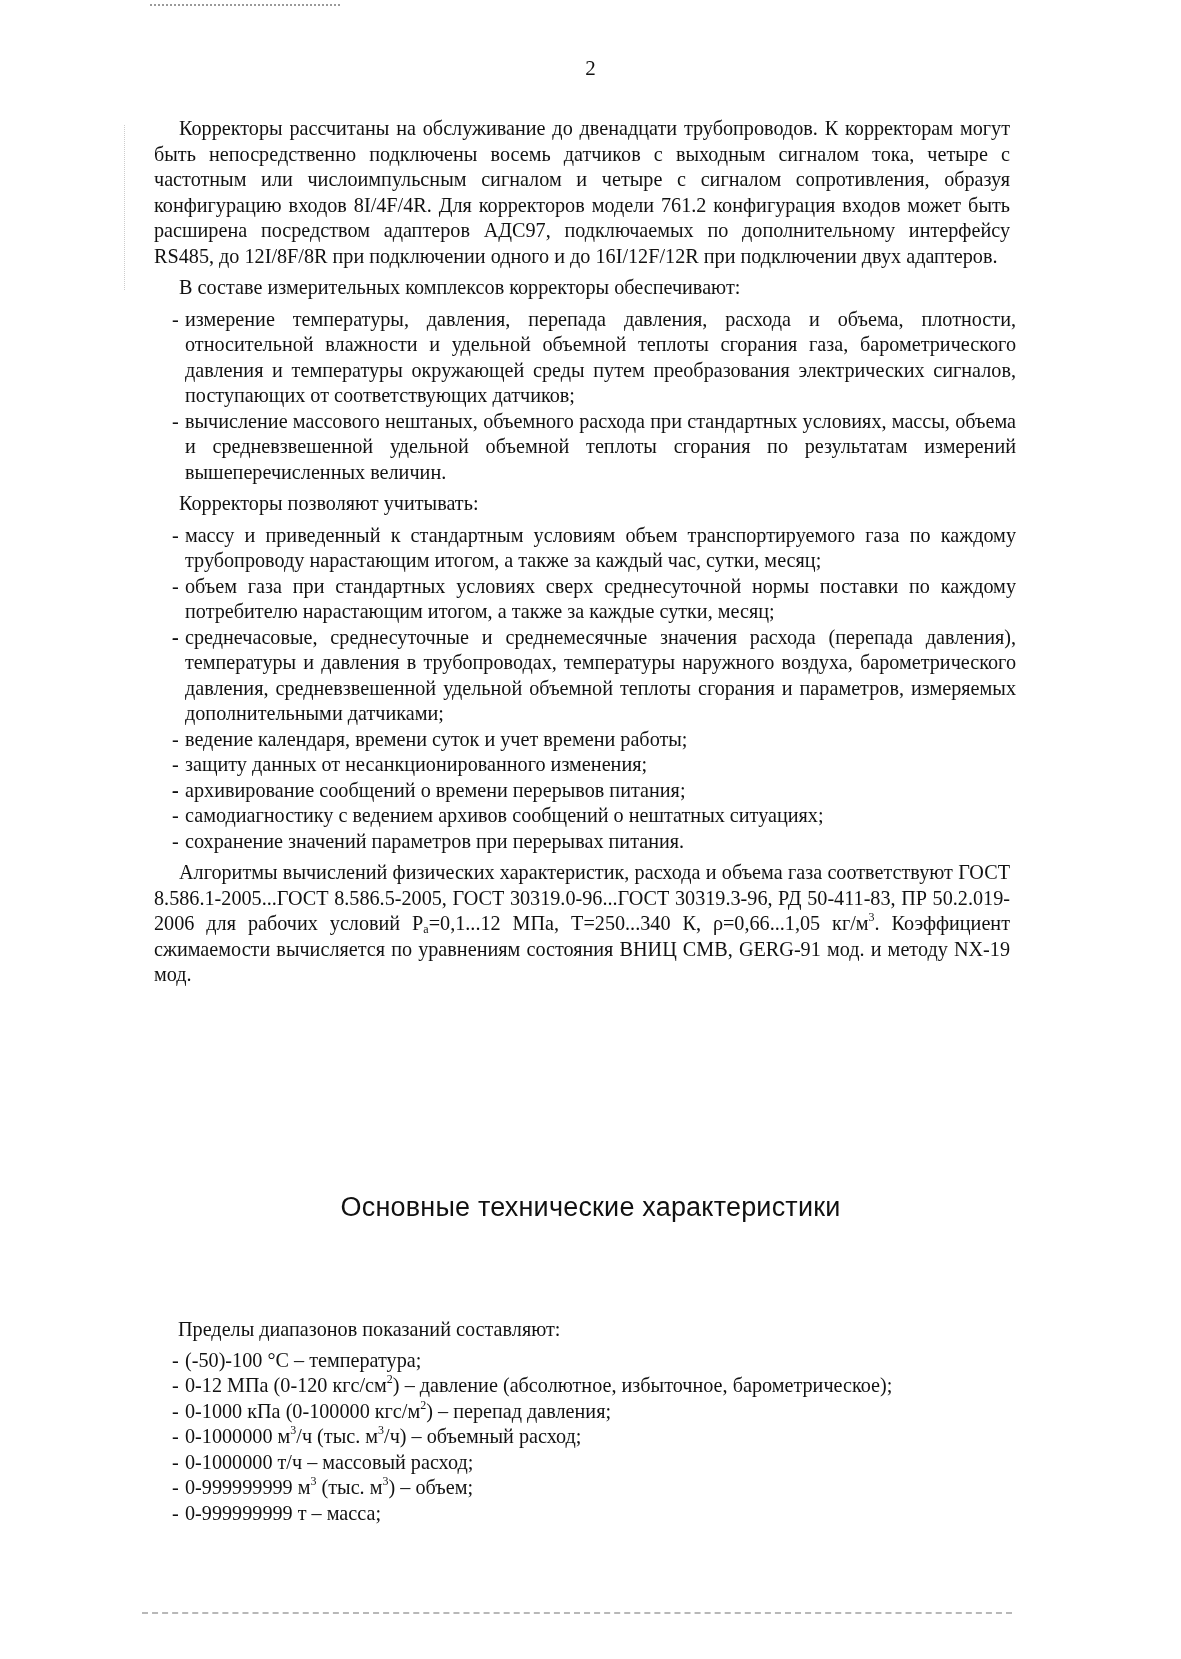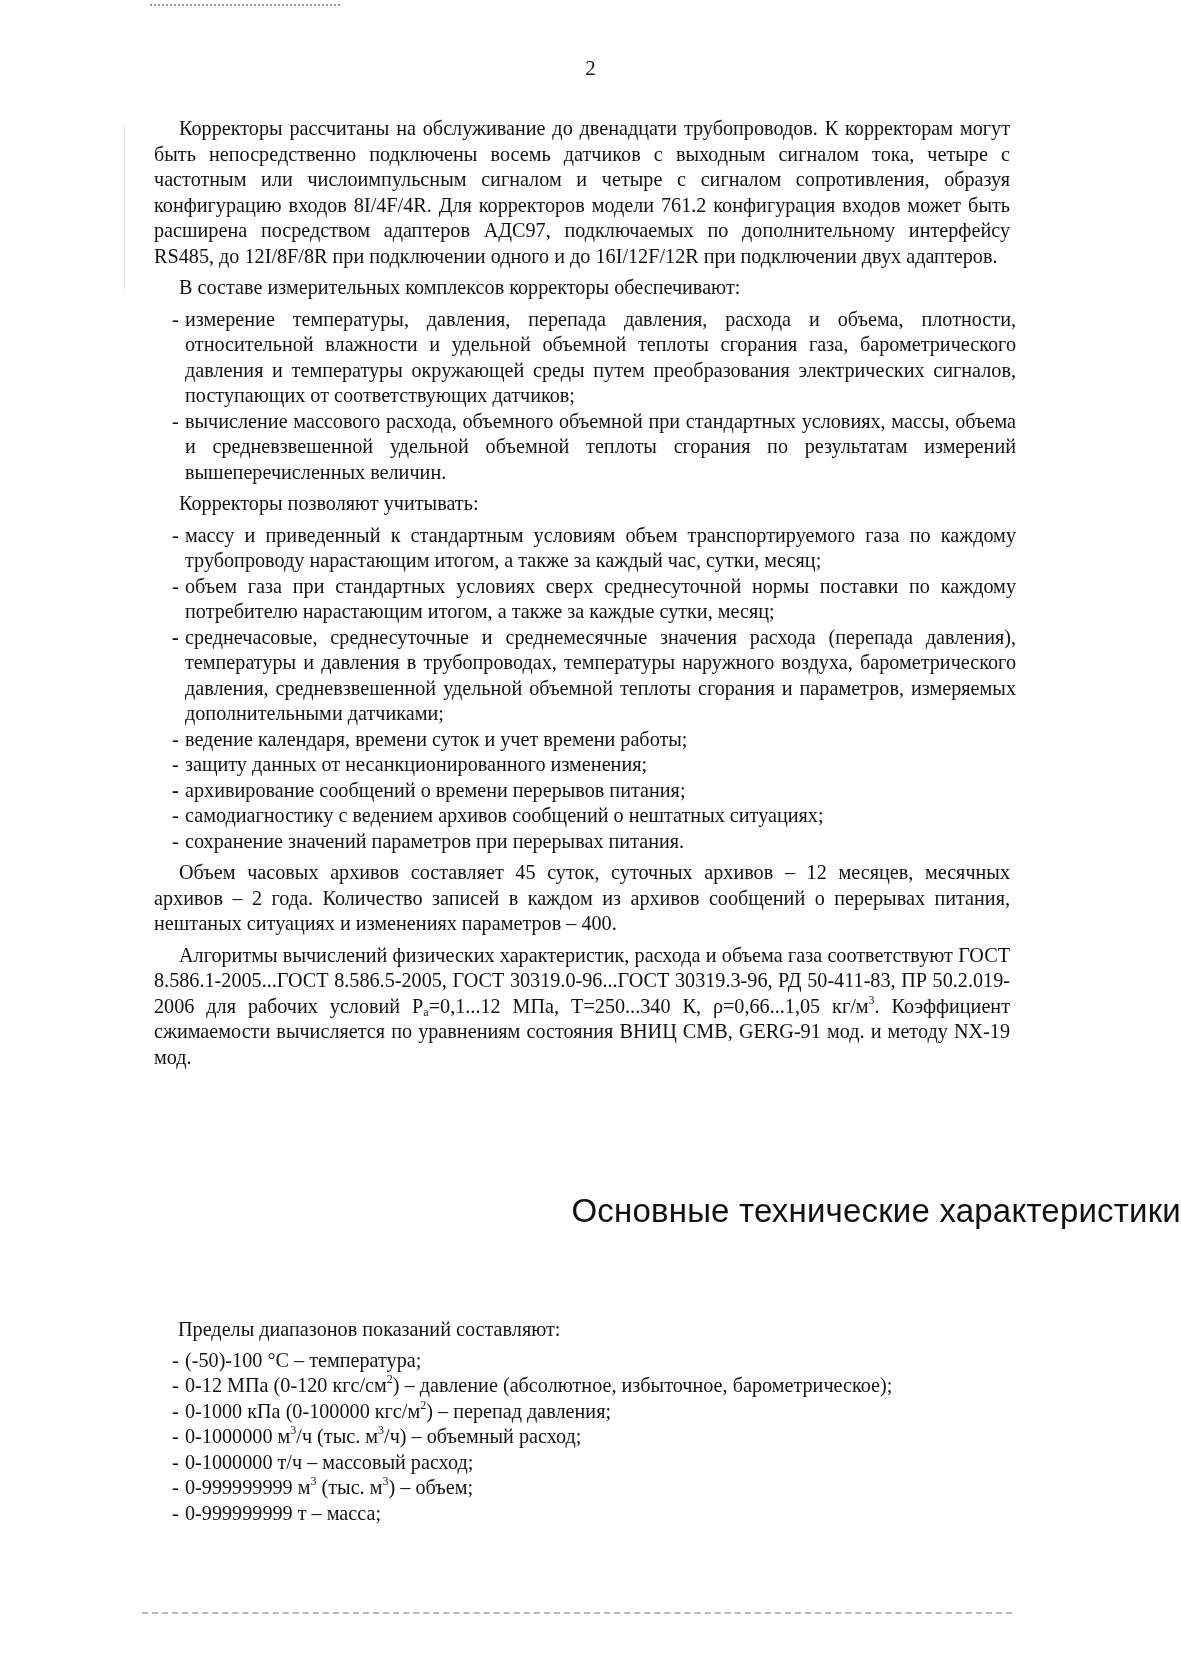--- a/index.html
+++ b/index.html
@@ -33,23 +33,23 @@
     .list { margin: 0; padding: 0; list-style: none; }
     .list li {
       position: relative; padding-left: 37px; text-align: justify;
     }
     .list li .dash {
       position: absolute; left: 24px; top: 0;
     }
     .sub-head { padding-left: 25px; }
     .section-title {
       position: absolute; left: 0; width: 1181px; top: 1192px;
-      text-align: right;
+      text-align: center;
       font-family: "Liberation Sans", "DejaVu Sans", sans-serif;
-      font-size: 33px; letter-spacing: 0.2px;
+      font-size: 27px; letter-spacing: 0.2px;
     }
     .specs {
       position: absolute; left: 148px; top: 1312px; width: 868px;
       font-size: 20.2px; line-height: 25.5px;
     }
     .specs p { margin: 5px; }
     sup { font-size: 12px; vertical-align: 9px; line-height: 0; }
     sub { font-size: 12px; vertical-align: -3px; line-height: 0; }
     .margin-marks {
       position: absolute; left: 124px; top: 125px; width: 2px; height: 165px;
@@ -63,41 +63,40 @@
 <div class="margin-marks"></div>
 
 <div class="page-number">2</div>
 
 <div class="body-text">
   <p class="indent">Корректоры рассчитаны на обслуживание до двенадцати трубопроводов. К корректорам могут быть непосредственно подключены восемь датчиков с выходным сигналом тока, четыре с частотным или числоимпульсным сигналом и четыре с сигналом сопротивления, образуя конфигурацию входов 8I/4F/4R. Для корректоров модели 761.2 конфигурация входов может быть расширена посредством адаптеров АДС97, подключаемых по дополнительному интерфейсу RS485, до 12I/8F/8R при подключении одного и до 16I/12F/12R при подключении двух адаптеров.</p>
 
   <p class="sub-head">В составе измерительных комплексов корректоры обеспечивают:</p>
   <ul class="list">
     <li><span class="dash">-</span><span>измерение температуры, давления, перепада давления, расхода и объема, плотности, относительной влажности и удельной объемной теплоты сгорания газа, барометрического давления и температуры окружающей среды путем преобразования электрических сигналов, поступающих от соответствующих датчиков;</span></li>
-    <li><span class="dash">-</span><span>вычисление массового расхода, объемного объемной при стандартных условиях, массы, объема и средневзвешенной удельной объемной теплоты сгорания по результатам измерений вышеперечисленных величин.</span></li>
+    <li><span class="dash">-</span><span>вычисление массового нештаных, объемного расхода при стандартных условиях, массы, объема и средневзвешенной удельной объемной теплоты сгорания по результатам измерений вышеперечисленных величин.</span></li>
   </ul>
 
   <p class="sub-head">Корректоры позволяют учитывать:</p>
   <ul class="list">
     <li><span class="dash">-</span><span>массу и приведенный к стандартным условиям объем транспортируемого газа по каждому трубопроводу нарастающим итогом, а также за каждый час, сутки, месяц;</span></li>
     <li><span class="dash">-</span><span>объем газа при стандартных условиях сверх среднесуточной нормы поставки по каждому потребителю нарастающим итогом, а также за каждые сутки, месяц;</span></li>
     <li><span class="dash">-</span></li>
     <li><span class="dash">-</span><span>среднечасовые, среднесуточные и среднемесячные значения расхода (перепада давления), температуры и давления в трубопроводах, температуры наружного воздуха, барометрического давления, средневзвешенной удельной объемной теплоты сгорания и параметров, измеряемых дополнительными датчиками;</span></li>
   </ul>
 
   <ul class="list">
     <li><span class="dash">-</span><span>ведение календаря, времени суток и учет времени работы;</span></li>
     <li><span class="dash">-</span><span>защиту данных от несанкционированного изменения;</span></li>
     <li><span class="dash">-</span></li>
     <li><span class="dash">-</span><span>архивирование сообщений о времени перерывов питания;</span></li>
     <li><span class="dash">-</span><span>самодиагностику с ведением архивов сообщений о нештатных ситуациях;</span></li>
     <li><span class="dash">-</span><span>сохранение значений параметров при перерывах питания.</span></li>
   </ul>
 
-  <p class="indent">Объем часовых архивов составляет 45 суток, суточных архивов – 12 месяцев, месячных архивов – 2 года. Количество записей в каждом из архивов сообщений о перерывах питания, нештаных ситуациях и изменениях параметров – 400.</p>
 
   <p class="indent"><span>Алгоритмы вычислений физических характеристик, расхода и объема газа соответствуют ГОСТ 8.586.1-2005...ГОСТ 8.586.5-2005, ГОСТ 30319.0-96...ГОСТ 30319.3-96, РД 50-411-83, ПР 50.2.019-2006 для рабочих условий P</span><sub>a</sub><span>=0,1...12 МПа, T=250...340 К, ρ=0,66...1,05 кг/м</span><sup>3</sup><span>. Коэффициент сжимаемости вычисляется по уравнениям состояния ВНИЦ СМВ, GERG-91 мод. и методу NX-19 мод.</span></p>
 </div>
 
 <div class="section-title">Основные технические характеристики</div>
 
 <div class="specs">
   <p class="sub-head">Пределы диапазонов показаний составляют:</p>
   <ul class="list">
     <li><span class="dash">-</span><span>(-50)-100 °С – температура;</span></li>

